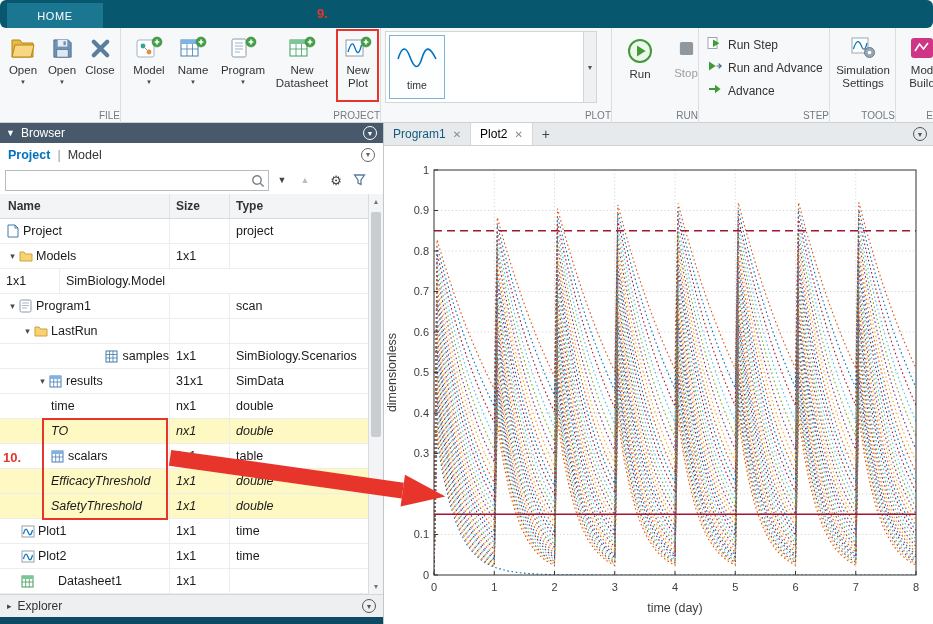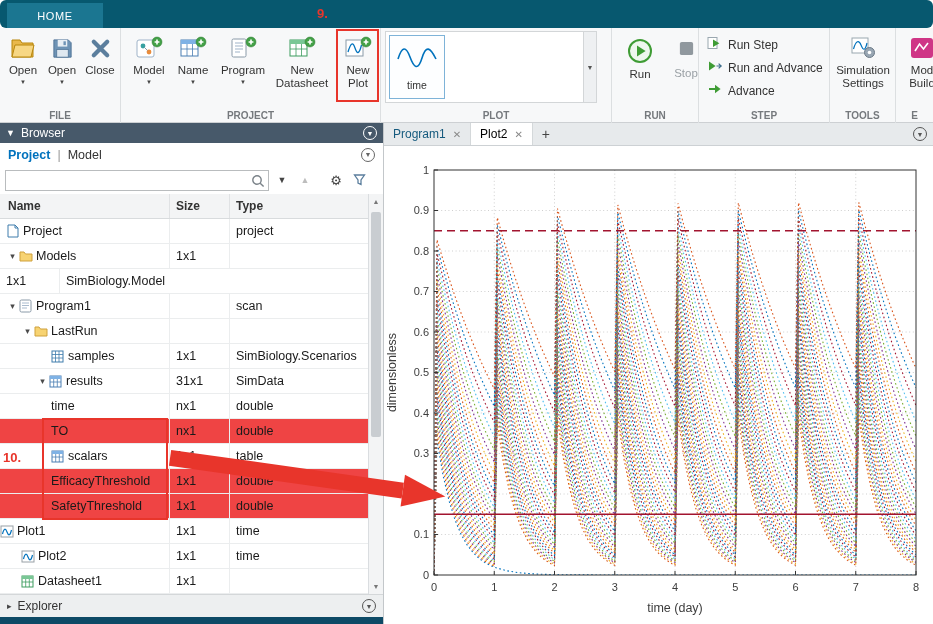--- a/index.html
+++ b/index.html
@@ -14,21 +14,21 @@
 
 .toolstrip{position:absolute;left:0;top:28px;width:933px;height:95px;background:#f7f8f9;border-bottom:1px solid #cdd0d3;}
 .tsec{position:absolute;top:0;height:95px;border-right:1px solid #dcdfe1;}
 .sec-file{left:0;width:121px;}
 .sec-project{left:121px;width:260px;}
 .sec-plot{left:381px;width:231px;}
 .sec-run{left:612px;width:87px;}
 .sec-step{left:699px;width:131px;}
 .sec-tools{left:830px;width:66px;}
 .sec-env{left:896px;width:37px;border-right:none;overflow:hidden;}
-.sec-label{position:absolute;bottom:2px;left:0;right:0;text-align:center;font-size:10px;color:#75797d;font-weight:bold;}
+.sec-label{position:absolute;bottom:2px;left:0;right:0;text-align:right;font-size:10px;color:#75797d;}
 .tbtn{position:absolute;display:flex;flex-direction:column;align-items:center;}
 .tbtn .icn{height:30px;display:flex;align-items:center;}
 .tbtn .lbl{font-size:11.5px;color:#333;margin-top:1px;line-height:1.12;text-align:center;}
 .caret{font-size:6px;color:#444;margin-top:2px;}
 .two{width:60px;}
 
 .gallery{position:absolute;left:4px;top:3px;width:212px;height:72px;background:#fff;border:1px solid #d3d6d8;}
 .gcard{position:absolute;left:3px;top:3px;width:56px;height:64px;border:1px solid #7eb3d8;background:#fdfeff;
   display:flex;flex-direction:column;align-items:center;justify-content:center;}
 .gcard .glabel{font-size:10.5px;color:#333;margin-top:2px;}
@@ -60,21 +60,21 @@
 .circ{width:14px;height:14px;border:1.2px solid currentColor;border-radius:50%;display:inline-flex;align-items:center;
   justify-content:center;font-size:7px;line-height:1;}
 
 .thead{position:absolute;left:0;top:71px;width:368px;height:25px;background:#f3f4f5;border-bottom:1px solid #d8dbdd;
   display:flex;align-items:center;font-size:12px;font-weight:bold;color:#333;}
 .thead .h-name{width:170px;padding-left:8px;border-right:1px solid #e0e2e4;height:100%;display:flex;align-items:center;}
 .thead .h-size{width:60px;padding-left:6px;border-right:1px solid #e0e2e4;height:100%;display:flex;align-items:center;}
 .thead .h-type{flex:1;padding-left:6px;height:100%;display:flex;align-items:center;}
 .rows{position:absolute;left:0;top:96px;width:368px;height:375px;overflow:hidden;}
 .trow{display:flex;height:25px;border-bottom:1px solid #ebedee;align-items:center;font-size:12.5px;color:#1a1a1a;}
-.trow.sel{background:#ef4444;}
+.trow.sel{background:#fef9c3;font-style:italic;}
 .c-name{width:170px;height:100%;display:flex;align-items:center;border-right:1px solid #ebedee;overflow:hidden;white-space:nowrap;}
 .c-size{width:60px;height:100%;display:flex;align-items:center;padding-left:6px;border-right:1px solid #ebedee;}
 .c-type{flex:1;height:100%;display:flex;align-items:center;padding-left:6px;overflow:hidden;white-space:nowrap;}
 .tri-r{width:13px;font-size:9px;color:#4a4a4a;text-align:center;flex:none;}
 .ric{width:17px;display:inline-flex;flex:none;}
 
 .vscroll{position:absolute;left:368px;top:71px;width:15px;height:400px;background:#f3f4f5;border-left:1px solid #dadde0;}
 .vscroll .arr{position:absolute;left:0;width:14px;height:15px;display:flex;align-items:center;justify-content:center;
   font-size:7px;color:#777;}
 .vscroll .thumb{position:absolute;left:2px;top:18px;width:10px;height:225px;background:#c9cdd1;border-radius:2px;}
@@ -396,21 +396,21 @@
             <svg width="14" height="12" viewBox="0 0 14 12">
               <path d="M1 2h4l1.5 2H13v7H1z" fill="#f7d372" stroke="#cfa13d"></path>
             </svg>
           </span>
           <span>LastRun</span>
         </div>
         <div class="c-size"></div>
         <div class="c-type"></div>
       </div>
       <div class="trow">
-        <div class="c-name" style="padding-left: 51px;">
+        <div class="c-name" style="padding-left: 51px; justify-content: flex-end;">
           <span class="ric">
             <svg width="13" height="13" viewBox="0 0 13 13">
               <rect x="1" y="1" width="11" height="11" fill="#fff" stroke="#3f7cac"></rect>
               <path d="M1 4.5h11M1 8h11M4.5 1v11M8 1v11" stroke="#3f7cac" stroke-width=".8"></path>
             </svg>
           </span>
           <span>samples</span>
         </div>
         <div class="c-size">1x1</div>
         <div class="c-type">SimBiology.Scenarios</div>
@@ -466,21 +466,21 @@
         <div class="c-type">double</div>
       </div>
       <div class="trow sel">
         <div class="c-name" style="padding-left: 51px;">
           <span>SafetyThreshold</span>
         </div>
         <div class="c-size">1x1</div>
         <div class="c-type">double</div>
       </div>
       <div class="trow">
-        <div class="c-name" style="">
+        <div class="c-name" style="padding-left: 21px;">
           <span class="ric">
             <svg width="14" height="13" viewBox="0 0 14 13">
               <rect x="1" y="1" width="12" height="11" fill="#fff" stroke="#98a0a6"></rect>
               <path d="M2.5 9 C4 3,5.5 3,7 7 S10 11,11.5 5" fill="none" stroke="#0072bd" stroke-width="1.2"></path>
             </svg>
           </span>
           <span>Plot1</span>
         </div>
         <div class="c-size">1x1</div>
         <div class="c-type">time</div>
@@ -492,21 +492,21 @@
               <rect x="1" y="1" width="12" height="11" fill="#fff" stroke="#98a0a6"></rect>
               <path d="M2.5 9 C4 3,5.5 3,7 7 S10 11,11.5 5" fill="none" stroke="#0072bd" stroke-width="1.2"></path>
             </svg>
           </span>
           <span>Plot2</span>
         </div>
         <div class="c-size">1x1</div>
         <div class="c-type">time</div>
       </div>
       <div class="trow">
-        <div class="c-name" style="padding-left: 21px;">
+        <div class="c-name" style="padding-left: 21px; gap: 20px;">
           <span class="ric">
             <svg width="13" height="13" viewBox="0 0 13 13">
               <rect x="1" y="1" width="11" height="11" fill="#fff" stroke="#3d9c5f"></rect>
               <rect x="1" y="1" width="11" height="3" fill="#79c795"></rect>
               <path d="M1 7h11M4.7 4v8M8.3 4v8" stroke="#3d9c5f" stroke-width=".8"></path>
             </svg>
           </span>
           <span>Datasheet1</span>
         </div>
         <div class="c-size">1x1</div>

